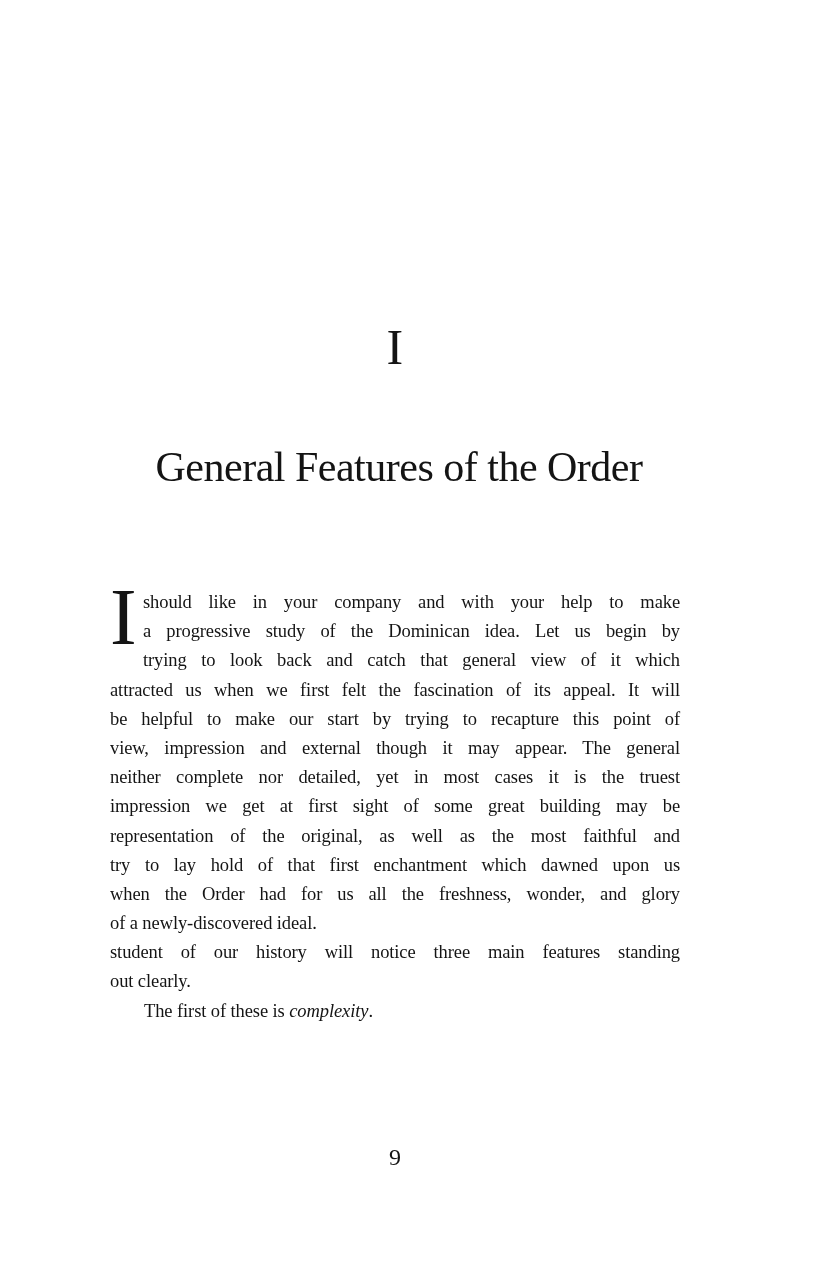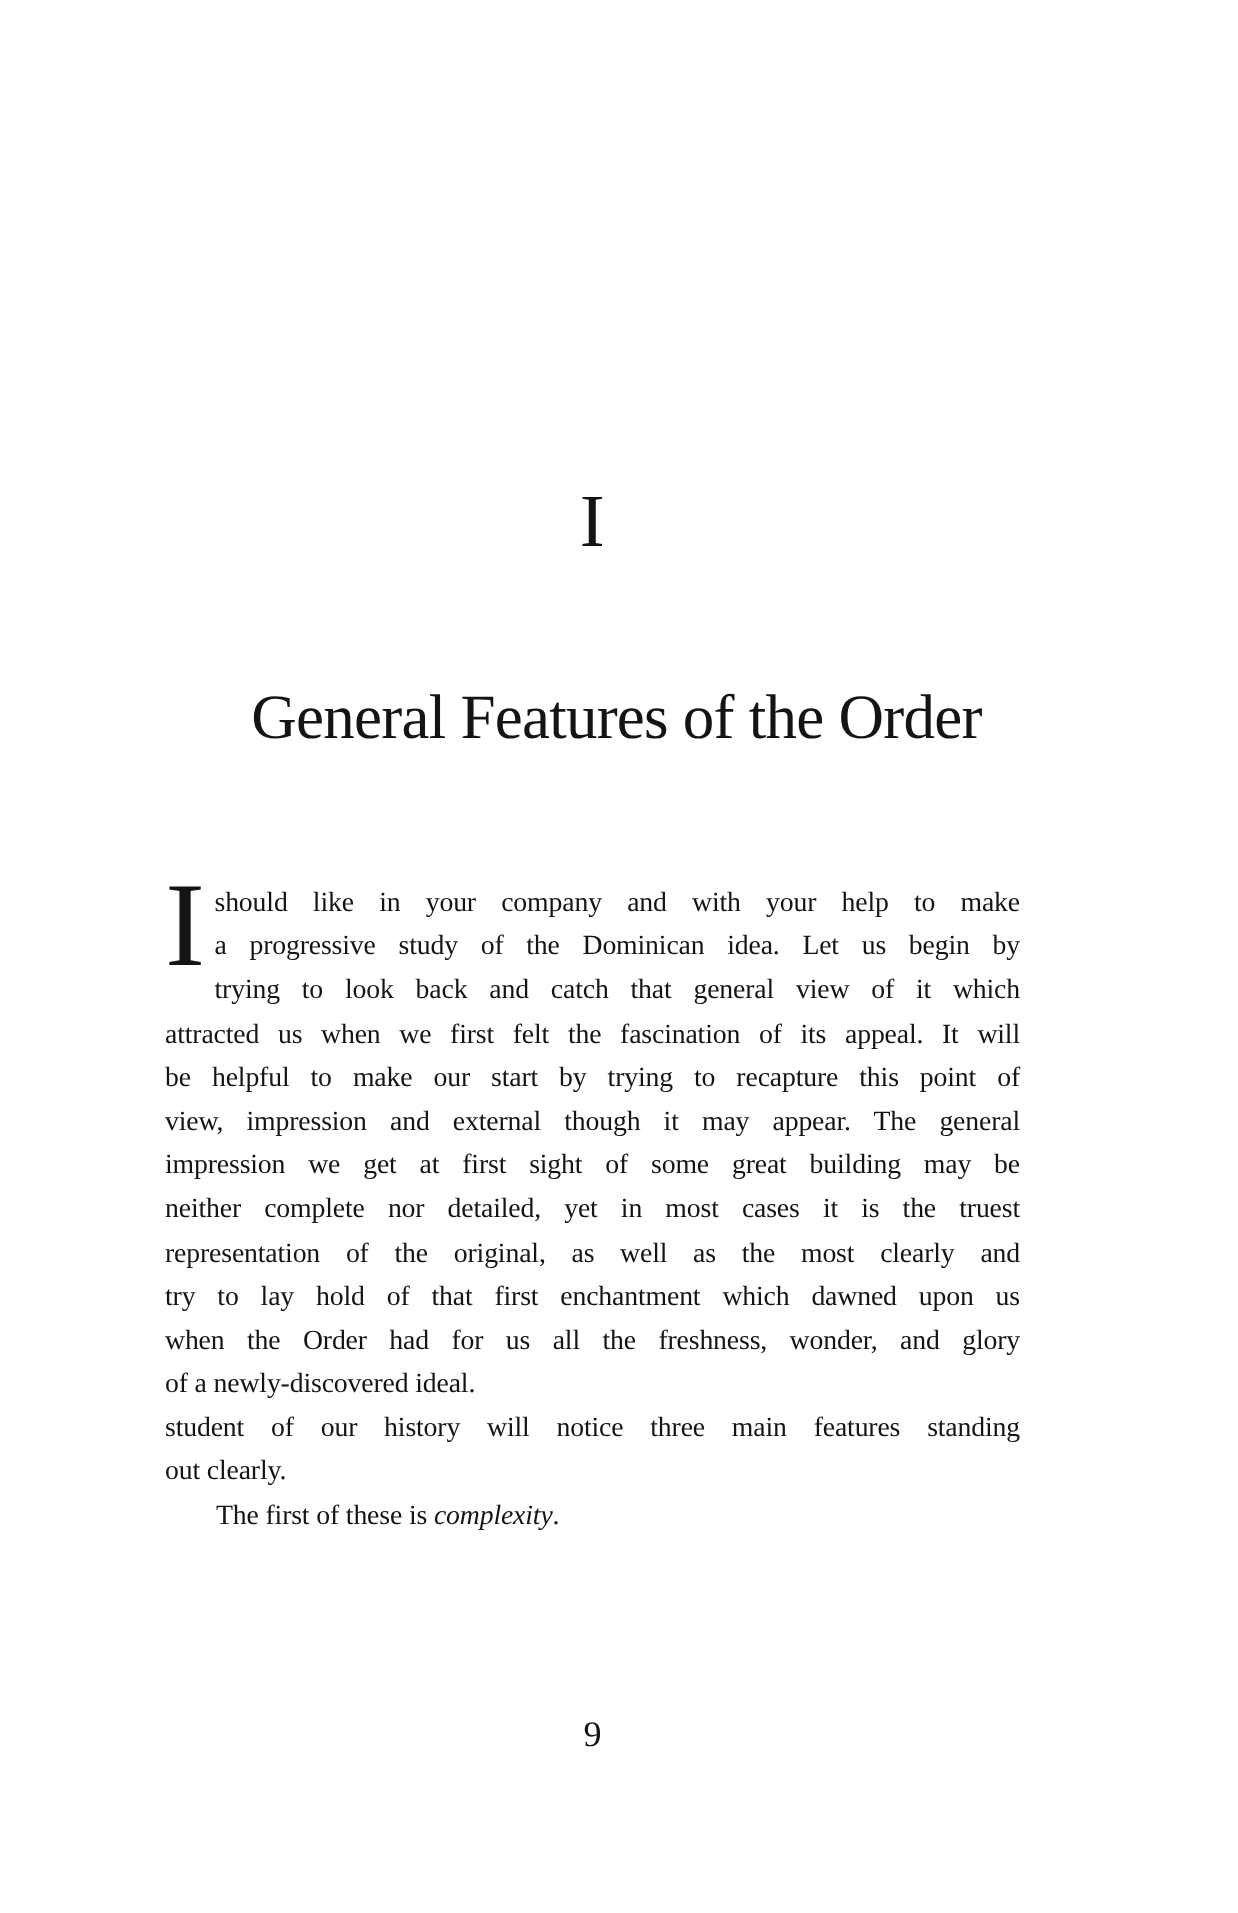--- a/index.html
+++ b/index.html
@@ -85,35 +85,35 @@
     line-height: 1.2;
   }
 </style>
 </head>
 <body>
 
 <div class="page">
 
   <div class="chapter-number">I</div>
 
-  <h1 class="chapter-title" style="margin:16px; font-weight:normal;">General Features of the Order</h1>
+  <h1 class="chapter-title" style="margin:4px; font-weight:normal;">General Features of the Order</h1>
 
   <div class="text-block">
 
     <span class="dropcap">I</span>
 
     <div class="line">should like in your company and with your help to make</div>
     <div class="line">a progressive study of the Dominican idea. Let us begin by</div>
     <div class="line">trying to look back and catch that general view of it which</div>
     <div class="line">attracted us when we first felt the fascination of its appeal. It will</div>
     <div class="line">be helpful to make our start by trying to recapture this point of</div>
     <div class="line">view, impression and external though it may appear. The general</div>
+    <div class="line">neither complete nor detailed, yet in most cases it is the truest</div>
     <div class="line">impression we get at first sight of some great building may be</div>
-    <div class="line">neither complete nor detailed, yet in most cases it is the truest</div>
-    <div class="line">representation of the original, as well as the most clearly and</div>
+    <div class="line">representation of the original, as well as the most faithful and</div>
     <div class="line">try to lay hold of that first enchantment which dawned upon us</div>
     <div class="line">when the Order had for us all the freshness, wonder, and glory</div>
     <div class="line last">of a newly-discovered ideal.</div>
 
     <div class="line">student of our history will notice three main features standing</div>
     <div class="line last">out clearly.</div>
 
     <div class="line last indent"><span>The first of these is </span><em>complexity</em><span>.</span></div>
 
   </div>

